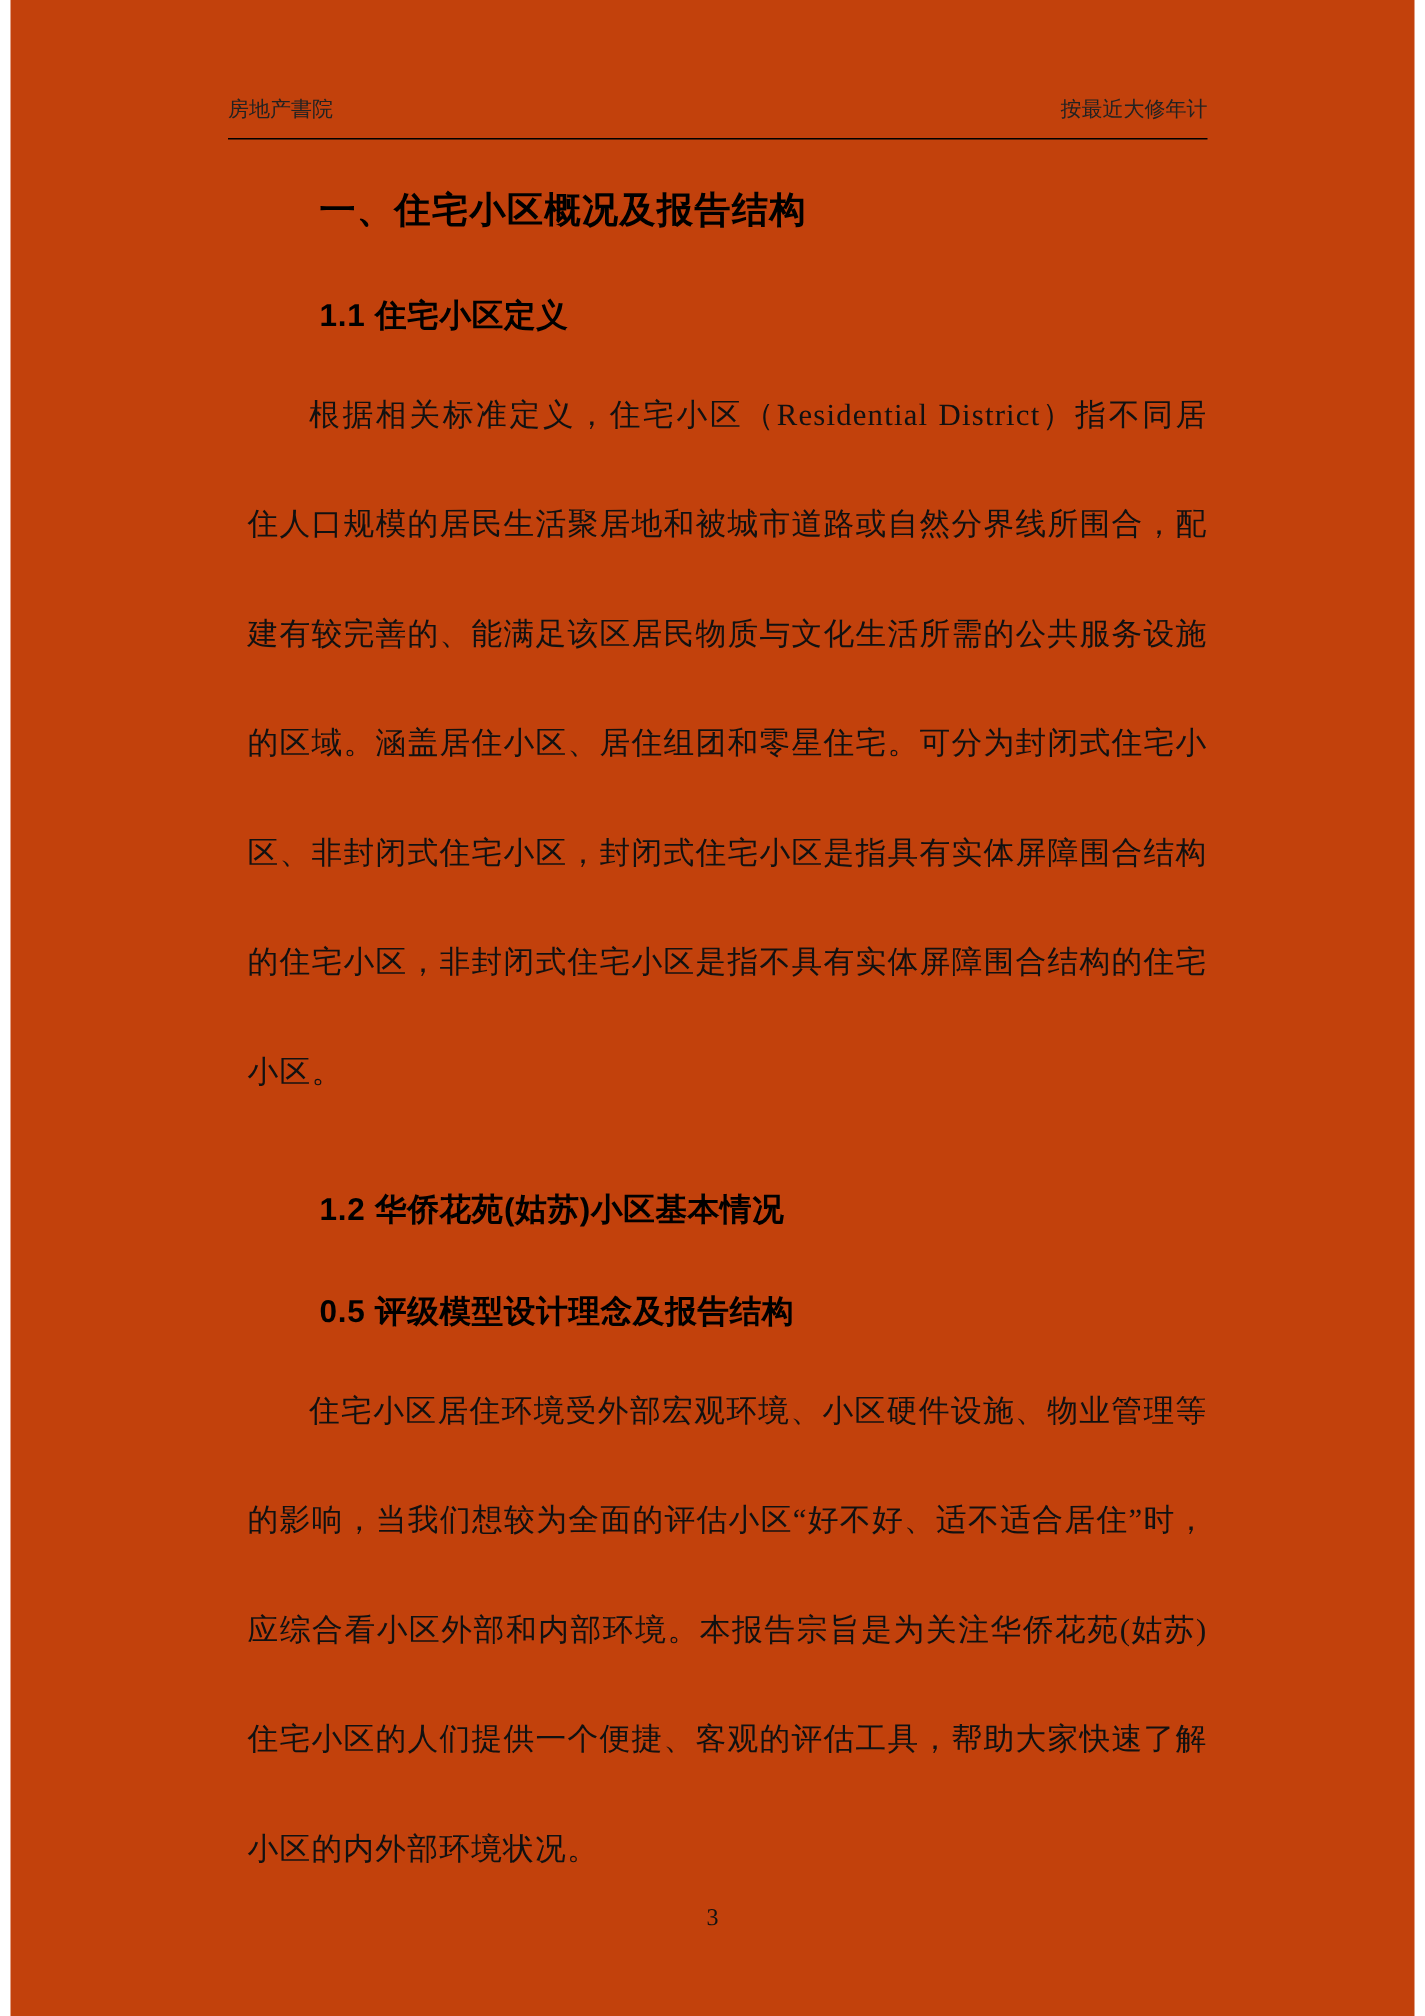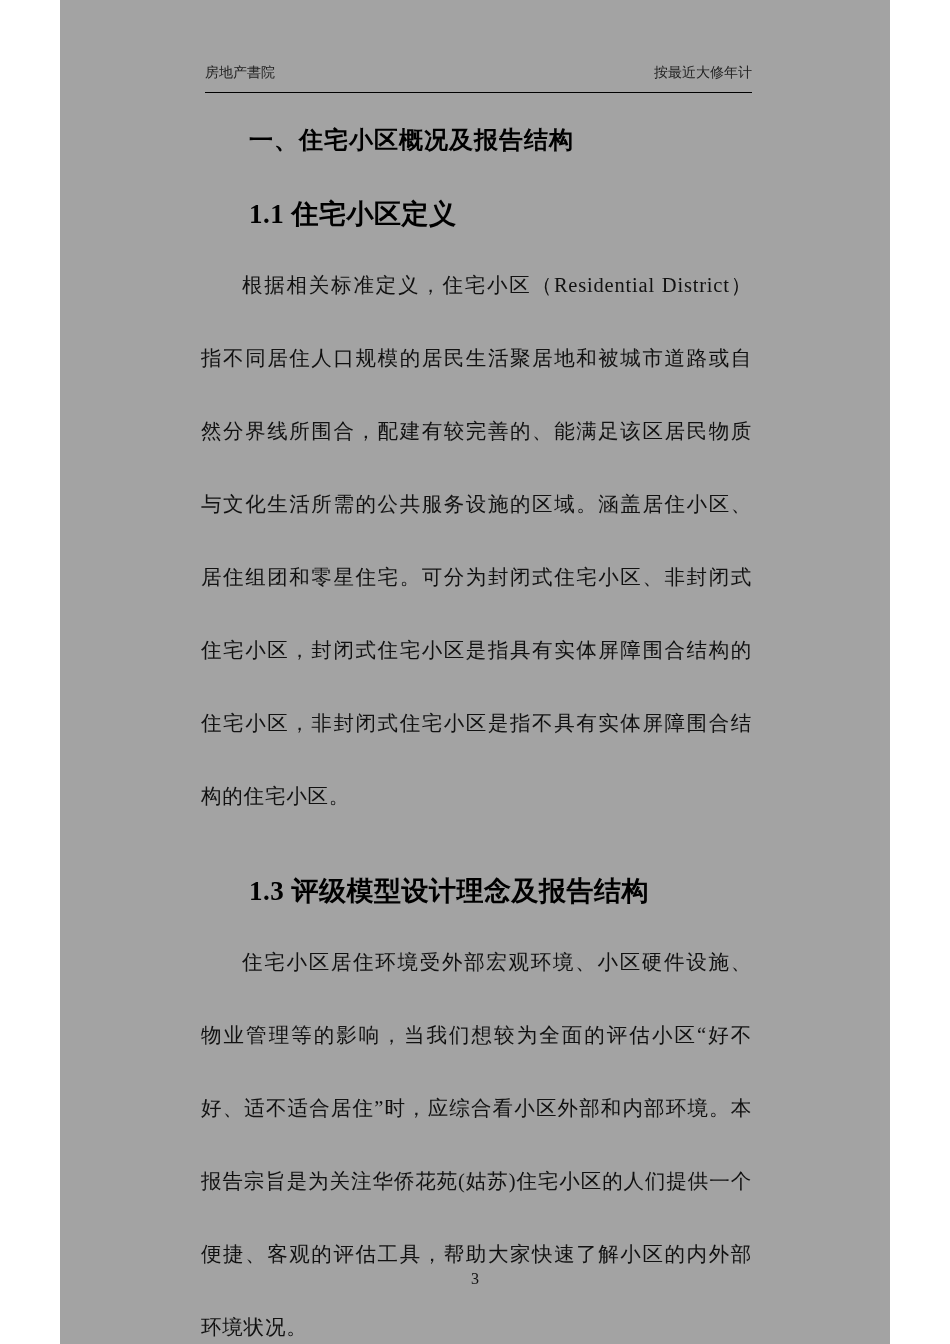--- a/index.html
+++ b/index.html
@@ -1,22 +1,22 @@
 <!DOCTYPE html>
 <html><head>
 <meta charset="utf-8">
 <style>
   * { margin: 0; padding: 0; box-sizing: border-box; }
   html, body { background: #ffffff; }
   .page {
     position: relative;
-    width: 830px;
+    width: 936px;
     height: 1344px;
     margin: 0 auto;
-    background: #a3a3a3;
+    background: #c2410c;
     color: #1a1a1a;
     font-family: "Liberation Serif", "DejaVu Serif", serif;
     overflow: hidden;
   }
   .page-header {
     position: absolute;
     top: 64px;
     left: 145px;
     right: 138px;
     display: flex;
@@ -29,35 +29,35 @@
   .header-divider {
     position: absolute;
     top: 92px;
     left: 145px;
     right: 138px;
     border-bottom: 1.5px solid #000000;
   }
   .content {
     position: absolute;
     top: 112px;
-    left: 141px;
+    left: 158px;
     right: 138px;
   }
   .chapter-title {
     font-family: "Liberation Sans", "DejaVu Sans", sans-serif;
     font-weight: bold;
     font-size: 24px;
     color: #000000;
     margin: 12px 0 0 48px;
     letter-spacing: 1px;
   }
   .section-heading {
-    font-family: Liberation Serif, serif;
+    font-family: Liberation Sans, sans-serif;
     font-weight: bold;
-    font-size: 27px;
+    font-size: 21px;
     color: #000000;
     margin: 40px 0 0 48px;
     letter-spacing: 0.5px;
   }
   .para {
     font-size: 20.5px;
     line-height: 73px;
     text-align: justify;
     text-indent: 2em;
     margin-top: 17px;
@@ -88,24 +88,25 @@
   <div class="content">
 
     <h1 class="chapter-title">一、住宅小区概况及报告结构</h1>
 
     <div class="section">
       <h2 class="section-heading">1.1 住宅小区定义</h2>
       <p class="para">根据相关标准定义，住宅小区（Residential District）指不同居住人口规模的居民生活聚居地和被城市道路或自然分界线所围合，配建有较完善的、能满足该区居民物质与文化生活所需的公共服务设施的区域。涵盖居住小区、居住组团和零星住宅。可分为封闭式住宅小区、非封闭式住宅小区，封闭式住宅小区是指具有实体屏障围合结构的住宅小区，非封闭式住宅小区是指不具有实体屏障围合结构的住宅小区。</p>
     </div>
 
     <div class="section">
+      <h2 class="section-heading">1.2 华侨花苑(姑苏)小区基本情况</h2>
     </div>
 
     <div class="section">
-      <h2 class="section-heading">1.3 评级模型设计理念及报告结构</h2>
+      <h2 class="section-heading">0.5 评级模型设计理念及报告结构</h2>
       <p class="para">住宅小区居住环境受外部宏观环境、小区硬件设施、物业管理等的影响，当我们想较为全面的评估小区“好不好、适不适合居住”时，应综合看小区外部和内部环境。本报告宗旨是为关注华侨花苑(姑苏)住宅小区的人们提供一个便捷、客观的评估工具，帮助大家快速了解小区的内外部环境状况。</p>
     </div>
 
   </div>
 
   <div class="page-footer">
     <span>3</span>
   </div>
 
 </div>

